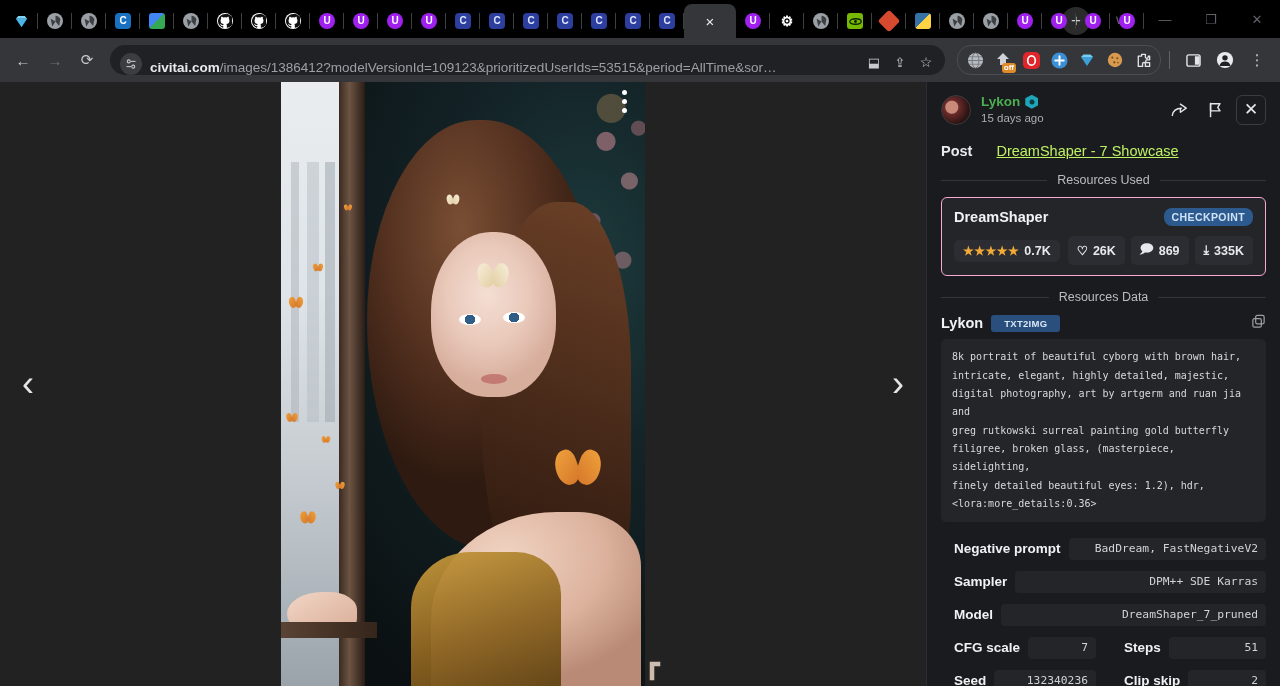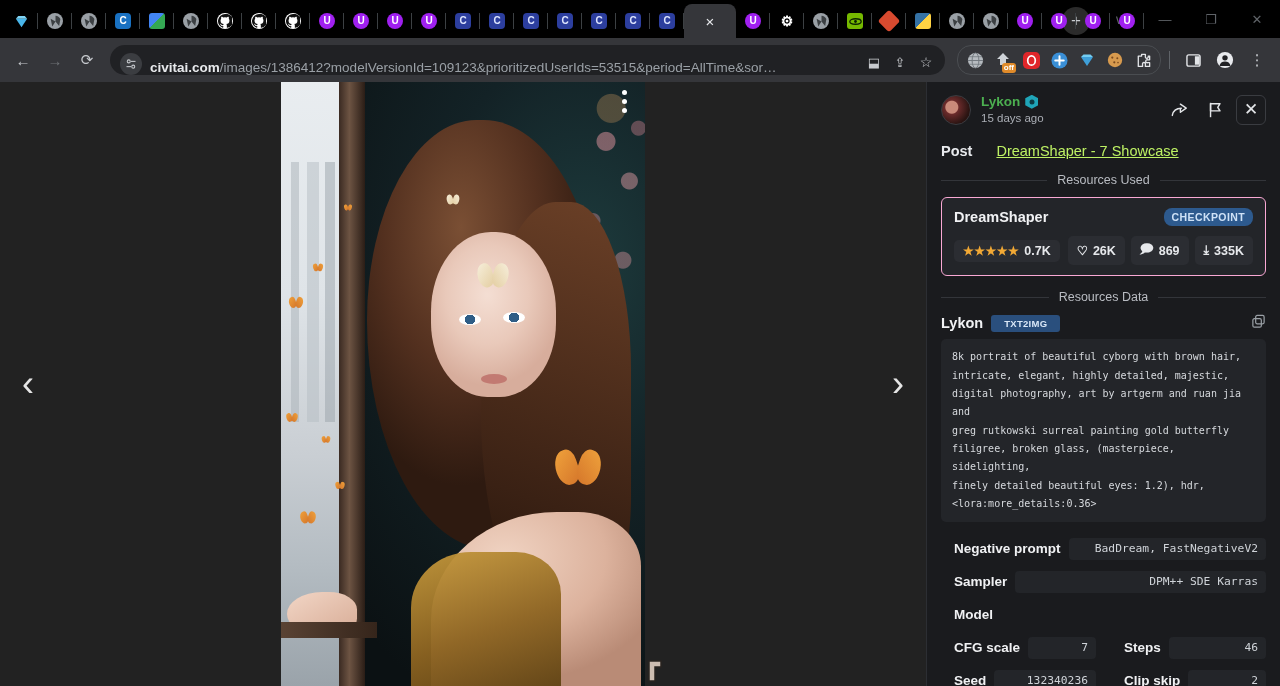--- a/index.html
+++ b/index.html
@@ -586,29 +586,30 @@
           <div class="row">
             <span class="k">Negative prompt</span>
             <span class="v">BadDream, FastNegativeV2</span>
           </div>
           <div class="row">
             <span class="k">Sampler</span>
             <span class="v">DPM++ SDE Karras</span>
           </div>
           <div class="row">
             <span class="k">Model</span>
+            <span class="v">DreamShaper_7_pruned</span>
           </div>
           <div class="row split">
             <span class="half">
               <span class="k">CFG scale</span>
               <span class="v">7</span>
             </span>
             <span class="half">
               <span class="k">Steps</span>
-              <span class="v">46</span>
+              <span class="v">51</span>
             </span>
           </div>
           <div class="row split">
             <span class="half">
               <span class="k">Seed</span>
               <span class="v">132340236</span>
             </span>
             <span class="half">
               <span class="k">Clip skip</span>
               <span class="v">2</span>

